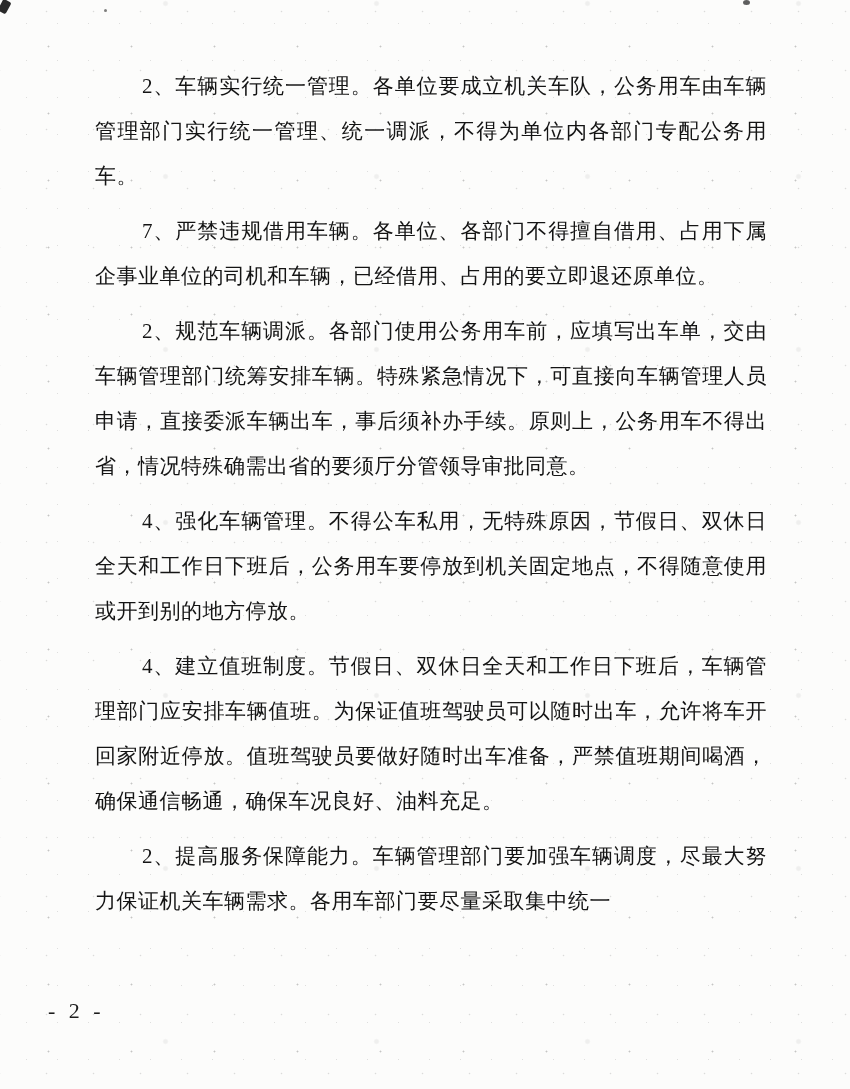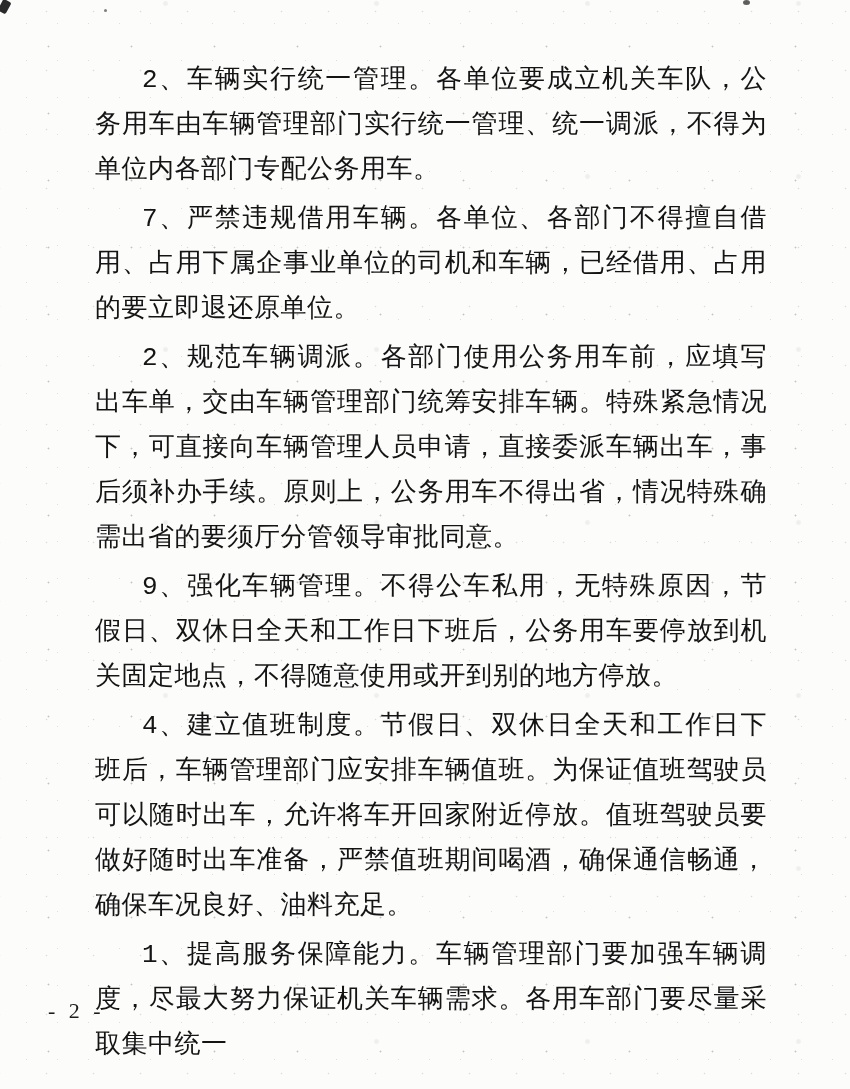--- a/index.html
+++ b/index.html
@@ -31,28 +31,27 @@
     background-size: 83px 67px, 47px 59px, 31px 37px, 211px 173px;
     background-position: 7px 13px, 23px 41px, 11px 5px, 60px 90px;
   }
   .doc-body {
     position: absolute;
     top: 54px;
     left: 95px;
     width: 672px;
   }
   .doc-body p {
-    margin: 4px 0 2px 0;
-    font-size: 26px;
+    margin: 10px 0 2px 0;
+    font-size: 21px;
     line-height: 45px;
     text-indent: 47px;
     text-align: justify;
     text-justify: inter-character;
     letter-spacing: 0.5px;
-    font-family: Liberation Mono, monospace;
   }
   .page-number {
     position: absolute;
     left: 48px;
     top: 998px;
     font-size: 22px;
     letter-spacing: 4px;
     color: #1c1c1c;
   }
   .speck {
@@ -70,20 +69,20 @@
 <div class="page">
 
   <div class="speck speck-tl"></div>
   <div class="speck speck-tr"></div>
   <div class="speck speck-mid"></div>
 
   <div class="doc-body">
     <p>2、车辆实行统一管理。各单位要成立机关车队，公务用车由车辆管理部门实行统一管理、统一调派，不得为单位内各部门专配公务用车。</p>
     <p>7、严禁违规借用车辆。各单位、各部门不得擅自借用、占用下属企事业单位的司机和车辆，已经借用、占用的要立即退还原单位。</p>
     <p>2、规范车辆调派。各部门使用公务用车前，应填写出车单，交由车辆管理部门统筹安排车辆。特殊紧急情况下，可直接向车辆管理人员申请，直接委派车辆出车，事后须补办手续。原则上，公务用车不得出省，情况特殊确需出省的要须厅分管领导审批同意。</p>
-    <p>9、强化车辆管理。不得公车私用，无特殊原因，节假日、双休日全天和工作日下班后，公务用车要停放到机关固定地点，不得随意使用或开到别的地方停放。</p>
+    <p>4、强化车辆管理。不得公车私用，无特殊原因，节假日、双休日全天和工作日下班后，公务用车要停放到机关固定地点，不得随意使用或开到别的地方停放。</p>
     <p>4、建立值班制度。节假日、双休日全天和工作日下班后，车辆管理部门应安排车辆值班。为保证值班驾驶员可以随时出车，允许将车开回家附近停放。值班驾驶员要做好随时出车准备，严禁值班期间喝酒，确保通信畅通，确保车况良好、油料充足。</p>
-    <p>1、提高服务保障能力。车辆管理部门要加强车辆调度，尽最大努力保证机关车辆需求。各用车部门要尽量采取集中统一</p>
+    <p>2、提高服务保障能力。车辆管理部门要加强车辆调度，尽最大努力保证机关车辆需求。各用车部门要尽量采取集中统一</p>
   </div>
 
   <div class="page-number">- 2 -</div>
 
 </div>
 
 </body></html>

